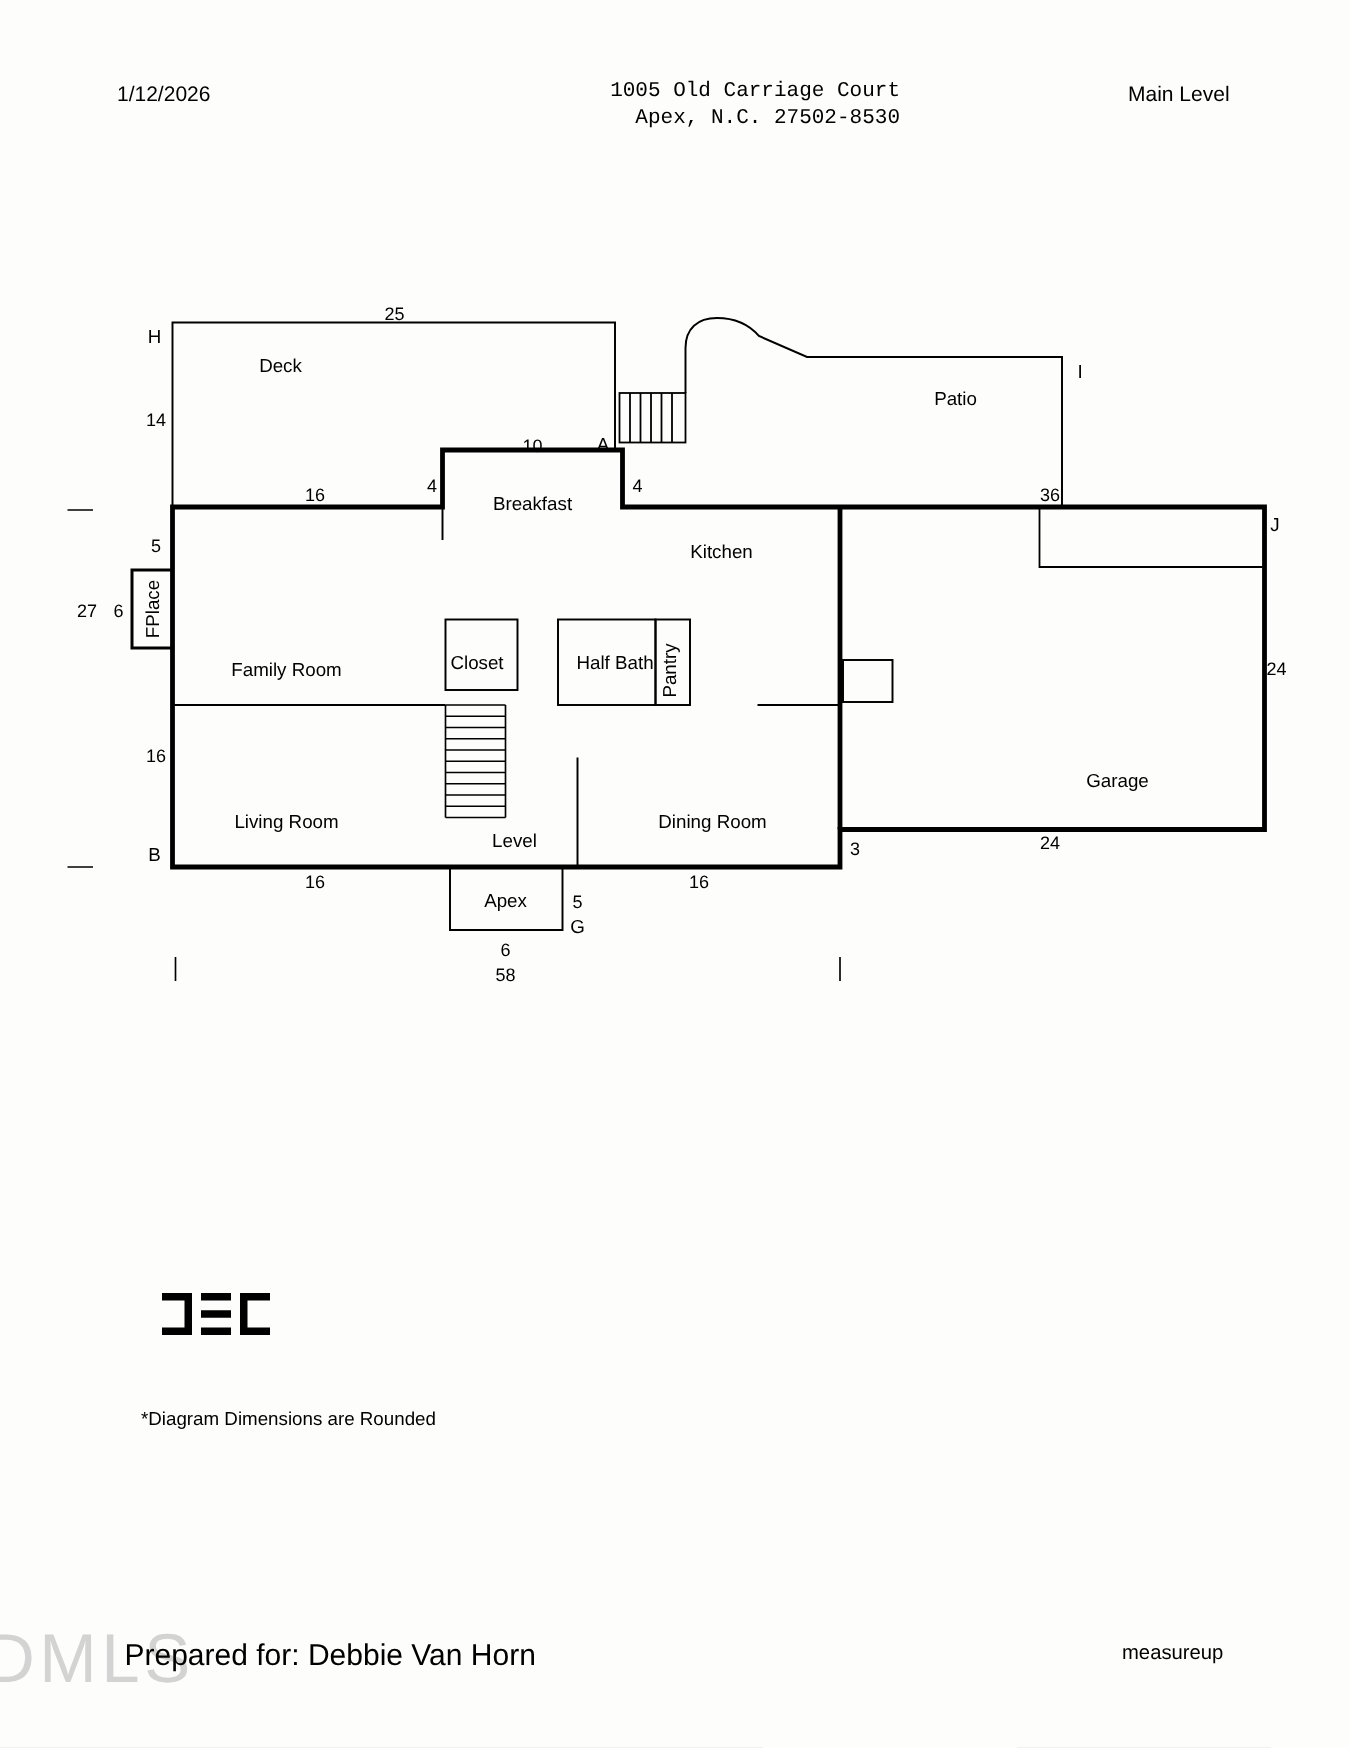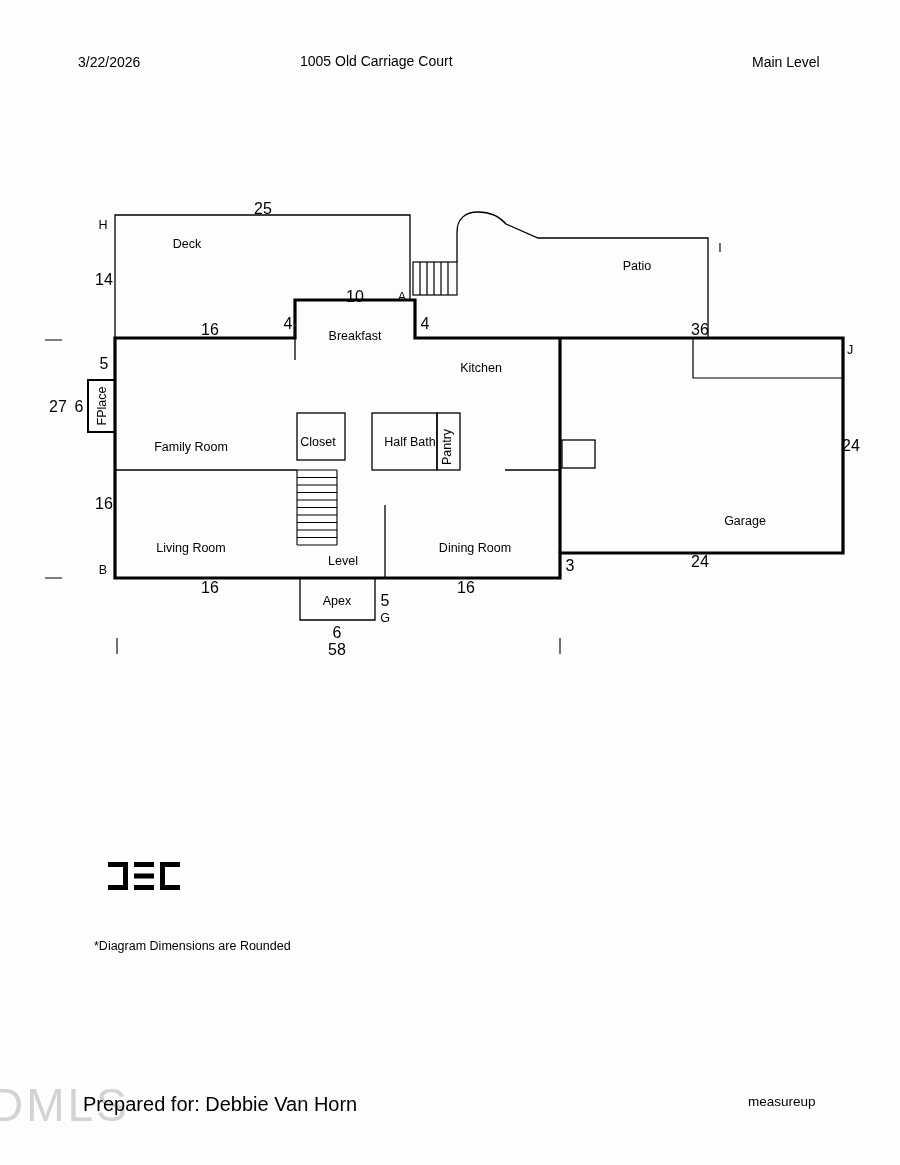--- a/index.html
+++ b/index.html
@@ -14,41 +14,42 @@
   }
   #plan-svg{position:absolute;left:0;top:0;pointer-events:none;}
   .lbl{
     position:absolute;
     transform:translate(-50%,-50%);
     font-size:12.5px;
     white-space:nowrap;
     line-height:1;
   }
   .rot{transform:translate(-50%,-50%) rotate(-90deg);}
-  .dim{font-size:16px;}
+  .dim{font-size:12px;}
   .marker{font-size:12.5px;}
   .hdr{position:absolute;font-size:14px;white-space:nowrap;}
-  .hdr-center{left:300px;width:300px;text-align:left;}
+  .hdr-center{left:300px;width:300px;text-align:right;font-family:Liberation Mono, monospace;}
   .note{position:absolute;left:94px;top:939px;font-size:12.5px;}
   .prepared{position:absolute;left:83px;top:1093px;font-size:20px;}
   .brand{position:absolute;left:748px;top:1094px;font-size:13.5px;}
   .watermark{
     position:absolute;left:-10px;top:1078px;
     font-size:46px;letter-spacing:3px;
     color:#d3d3d3;font-weight:400;
   }
   .logo{position:absolute;left:108px;top:862px;}
 </style>
 </head>
 <body>
 
 <div id="page">
 
-  <div class="hdr" style="left:78px;top:54px">3/22/2026</div>
+  <div class="hdr" style="left:78px;top:54px">1/12/2026</div>
   <div class="hdr hdr-center" style="top:53px">1005 Old Carriage Court</div>
+  <div class="hdr hdr-center" style="top:71px">Apex, N.C. 27502-8530</div>
   <div class="hdr" style="left:752px;top:54px">Main Level</div>
 
   <svg id="plan-svg" width="900" height="1165" viewBox="0 0 900 1165">
     <g fill="none" stroke="#000">
 
       <path d="M 115,338 H 295 V 300 H 415 V 338 H 843 V 553 H 560 V 578 H 115 Z" stroke-width="3.2"></path>
 
       <path d="M 560,338 V 553" stroke-width="3.2"></path>
 
       <path d="M 115,338 V 215 H 410 V 300" stroke-width="1.3"></path>

